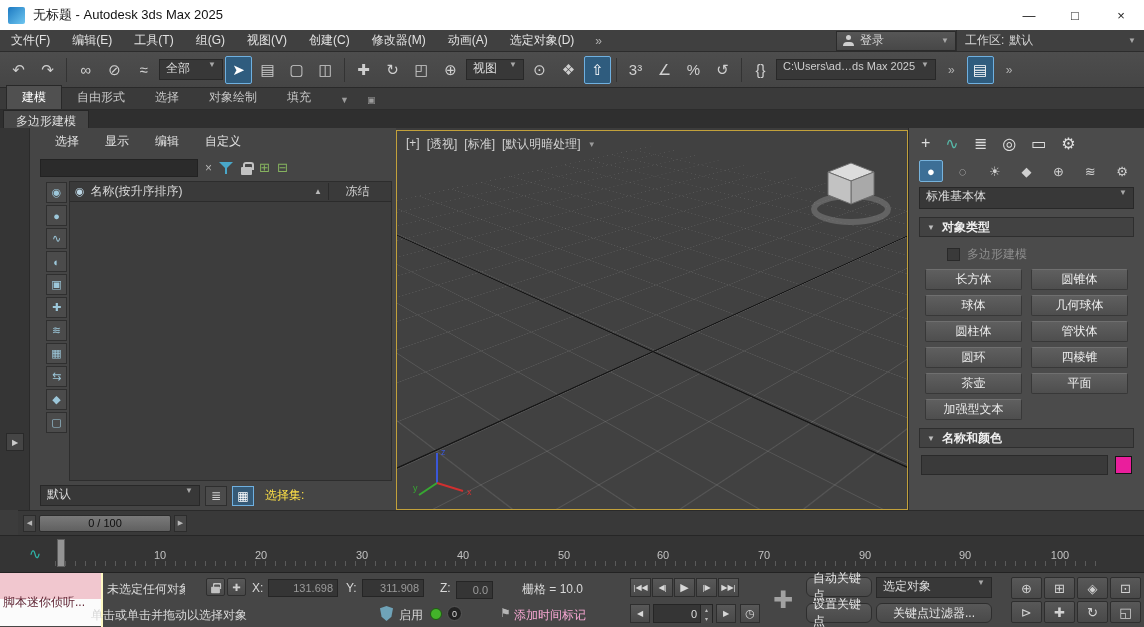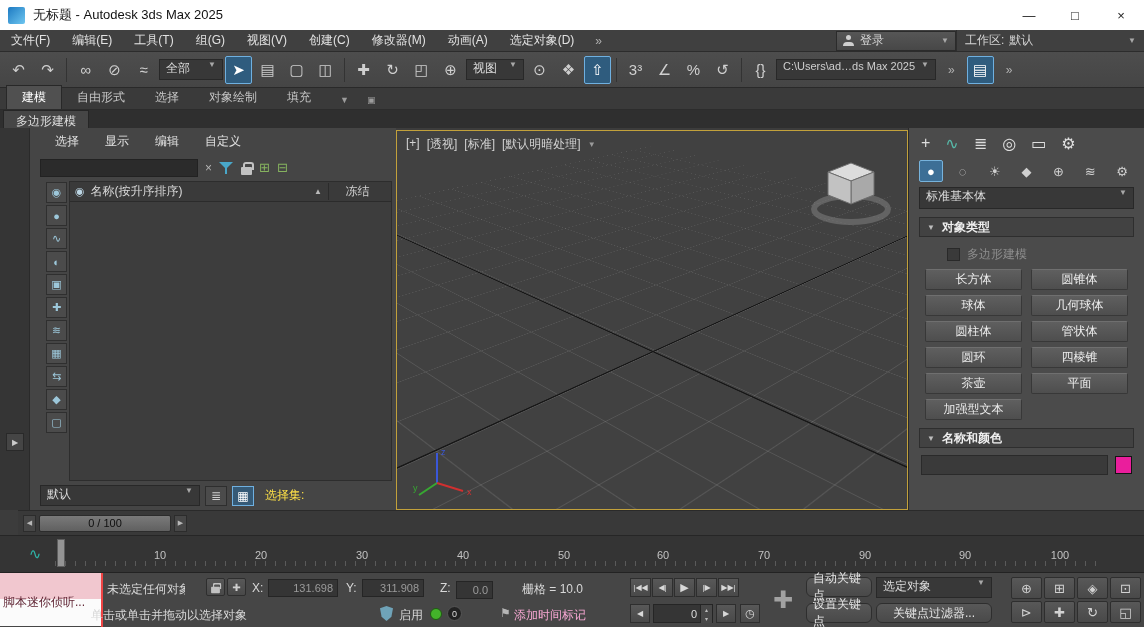--- a/index.html
+++ b/index.html
@@ -112,21 +112,21 @@
 
 
 .ruler{position:absolute;left:0;top:535px;width:100%;height:37px;background:#343434;border-top:1px solid #262626}
 .ruler:after{content:"";position:absolute;left:55px;right:44px;bottom:6px;height:5px;background:repeating-linear-gradient(90deg,#5a5a5a 0 1px,transparent 1px 10px)}
 .ruler .num{position:absolute;top:13px;transform:translateX(-50%);color:#c2c2c2;font-size:11px}
 .frame-marker{position:absolute;left:57px;top:3px;width:8px;height:28px;background:#949494;border:1px solid #5e5e5e}
 .curve-btn{position:absolute;left:24px;top:7px;width:22px;height:22px;color:#2fb3a6;font-size:15px;display:flex;align-items:center;justify-content:center}
 
 
 .statusbar{position:absolute;left:0;top:572px;width:100%;height:55px;background:#464646;border-top:1px solid #232323}
-.listener{position:absolute;left:0;top:0;width:103px;height:55px;border-right:2px solid #ef4444}
+.listener{position:absolute;left:0;top:0;width:103px;height:55px;border-right:2px solid #fef9c3}
 .l-macro{height:26px;background:#f1c7cf}
 .l-script{height:27px;background:#fbfbfb}
 .l-label{position:absolute;left:3px;top:21px;color:#5f2433;white-space:nowrap;font-size:12px}
 .sb{position:absolute}
 .sb-text{color:#d8d8d8;white-space:nowrap}
 .sb-dim{color:#f9a8d4}
 .sb-field{height:18px;background:#353535;border:1px solid #252525;color:#9b9b9b;display:flex;align-items:center;justify-content:flex-end;padding:0 4px;font-size:11px}
 .sb-btn{height:20px;background:linear-gradient(#585858,#494949);border:1px solid #2e2e2e;border-radius:6px;display:flex;align-items:center;justify-content:center;color:#e6e6e6;padding:0 6px;font-size:12px}
 .sb-ibtn{width:19px;height:18px;background:linear-gradient(#585858,#494949);border:1px solid #2e2e2e;border-radius:2px;display:flex;align-items:center;justify-content:center;color:#cfcfcf;font-size:10px}
 .playrow{display:flex;gap:1px}

